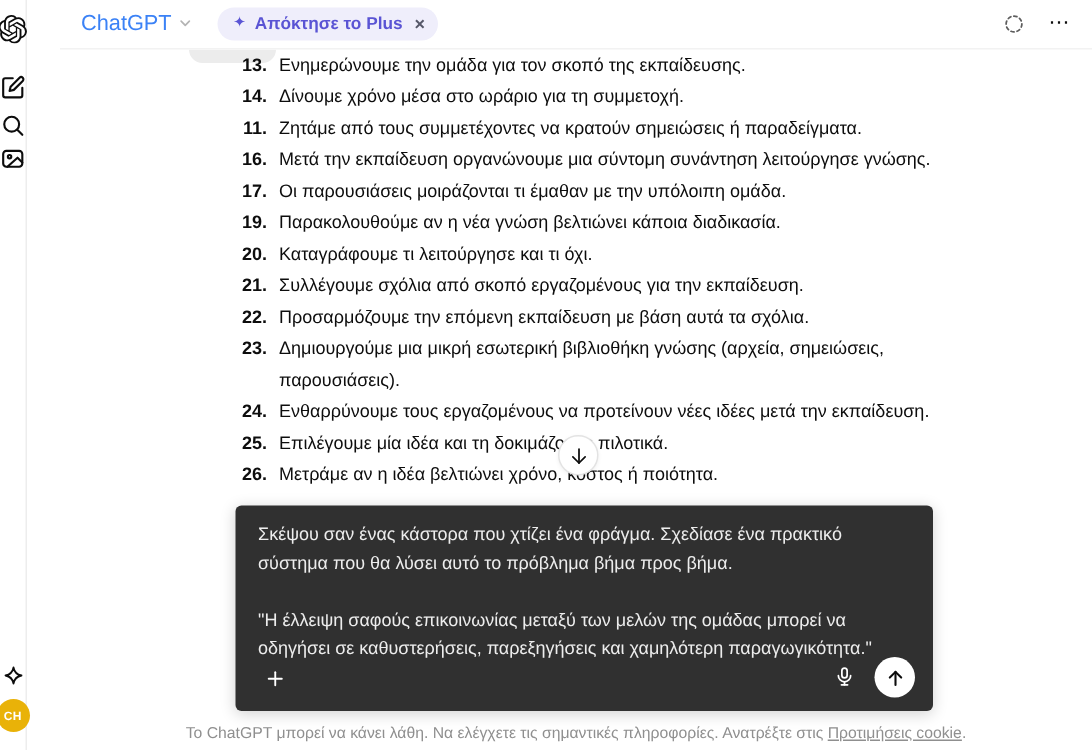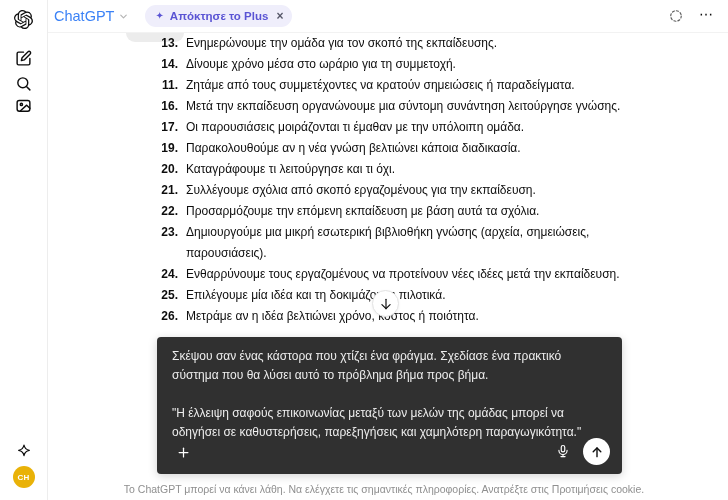--- a/index.html
+++ b/index.html
@@ -1,21 +1,21 @@
 <!DOCTYPE html>
 <html lang="el"><head>
 <meta charset="utf-8">
 <style>
   * { margin:0; padding:0; box-sizing:border-box; }
   html,body { width:728px; height:500px; overflow:hidden; background:#fff;
               font-family:"Liberation Sans", sans-serif; color:#0d0d0d; }
   .app { position:relative; width:728px; height:500px; background:#fff; }
 
   
-  .sidebar { position:absolute; left:0; top:0; width:48px; height:500px;
+  .sidebar { position:absolute; left:0; top:0; width:18px; height:500px;
              background:#fff; border-right:1px solid #ededed; z-index:30; }
   .side-icon { position:absolute; left:50%; transform:translateX(-50%);
                width:26px; height:26px; display:flex; align-items:center;
                justify-content:center; border-radius:6px; cursor:pointer; color:#0d0d0d; }
   .side-icon svg { display:block; }
   .avatar { position:absolute; left:50%; transform:translateX(-50%);
             width:22px; height:22px; border-radius:50%;
             display:flex; align-items:center; justify-content:center;
             color:#fff; font-size:8px; font-weight:700; letter-spacing:.2px; cursor:pointer; }
 
@@ -65,21 +65,21 @@
                 color:#fff; cursor:pointer; border-radius:50%; }
   .mic-btn { position:absolute; right:48px; bottom:12px; width:22px; height:22px;
              display:flex; align-items:center; justify-content:center; color:#fff; cursor:pointer; }
   .send-btn { position:absolute; right:12px; bottom:9px; width:27px; height:27px;
               border-radius:50%; background:#fff; border:none;
               display:flex; align-items:center; justify-content:center; cursor:pointer; }
 
   
   .footer { position:absolute; left:0; right:0; bottom:5px; text-align:center;
             font-size:10.5px; color:#8f8f8f; }
-  .footer .cookie-link { color:#8f8f8f; cursor:pointer; }
+  .footer .cookie-link { color:#8f8f8f; text-decoration:underline; cursor:pointer; }
 </style>
 </head>
 <body>
 
 <div class="app">
 
   <aside class="sidebar">
     <div class="side-icon" style="top:6px">
       <svg width="19" height="19" viewBox="0 0 24 24" fill="#0d0d0d">
           <path d="M22.28 9.82a5.98 5.98 0 0 0-.52-4.91 6.05 6.05 0 0 0-6.51-2.9A6.07 6.07 0 0 0 4.98 4.18a5.98 5.98 0 0 0-4 2.9 6.05 6.05 0 0 0 .74 7.1 5.98 5.98 0 0 0 .51 4.91 6.05 6.05 0 0 0 6.51 2.9A5.98 5.98 0 0 0 13.26 24a6.06 6.06 0 0 0 5.77-4.21 5.99 5.99 0 0 0 4-2.9 6.06 6.06 0 0 0-.75-7.07zm-9.02 12.61a4.48 4.48 0 0 1-2.88-1.04l.14-.08 4.78-2.76a.79.79 0 0 0 .39-.68v-6.74l2.02 1.17a.07.07 0 0 1 .04.06v5.58a4.5 4.5 0 0 1-4.49 4.49zM3.6 18.3a4.47 4.47 0 0 1-.53-3.01l.14.09 4.78 2.76a.77.77 0 0 0 .78 0l5.84-3.37v2.33a.08.08 0 0 1-.03.06L9.74 19.95a4.5 4.5 0 0 1-6.14-1.65zM2.34 7.9a4.49 4.49 0 0 1 2.37-1.97V11.6a.77.77 0 0 0 .39.68l5.81 3.35-2.02 1.17a.08.08 0 0 1-.07 0L4 14.01A4.5 4.5 0 0 1 2.34 7.9zm16.6 3.86L13.1 8.36 15.12 7.2a.08.08 0 0 1 .07 0l4.83 2.79a4.49 4.49 0 0 1-.68 8.1v-5.68a.79.79 0 0 0-.4-.66zm2.01-3.02-.14-.09-4.77-2.78a.78.78 0 0 0-.79 0L9.41 9.23V6.9a.07.07 0 0 1 .03-.06l4.83-2.79a4.5 4.5 0 0 1 6.68 4.66zM8.31 12.86l-2.02-1.16a.08.08 0 0 1-.04-.06V6.07a4.5 4.5 0 0 1 7.38-3.45l-.14.08-4.78 2.76a.79.79 0 0 0-.39.68zm1.1-2.37 2.6-1.5 2.61 1.5v3l-2.6 1.5-2.61-1.5z"></path>

